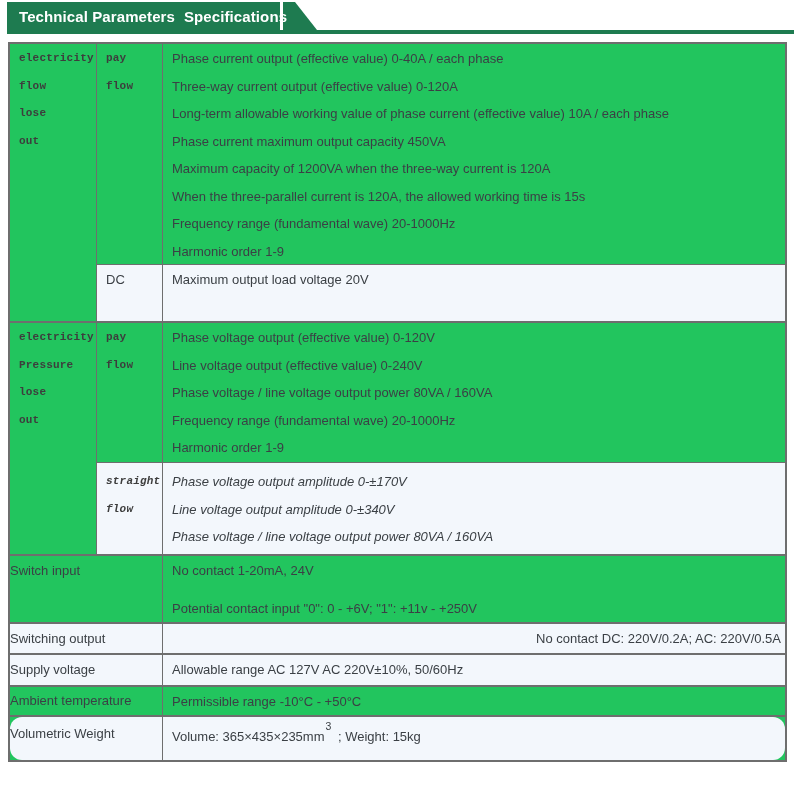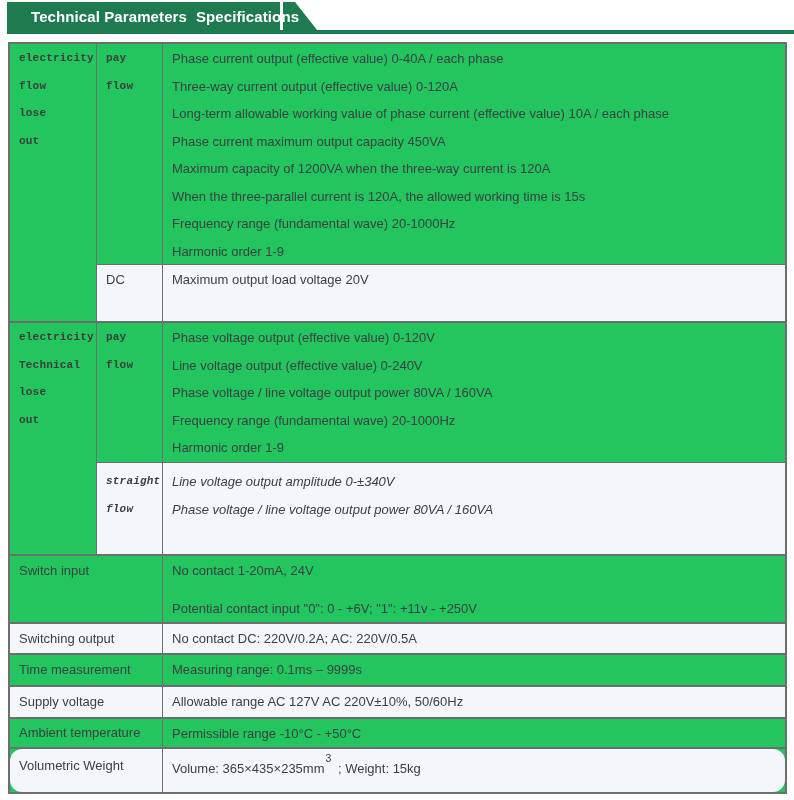--- a/index.html
+++ b/index.html
@@ -15,21 +15,21 @@
     font-family:"Liberation Sans","DejaVu Sans",sans-serif;}
   .page{position:relative;width:794px;height:800px;}
 
   
   .banner{position:absolute;left:7px;top:2px;width:787px;height:32px;}
   .banner-tab{position:absolute;left:0;top:0;width:312px;height:28px;
     background:var(--banner-green);
     clip-path:polygon(0 0,288px 0,310px 28px,0 28px);
     display:flex;align-items:center;}
   .banner-tab .t1{color:var(--title-white);font-weight:bold;font-size:15px;
-    padding-left:24px;letter-spacing:0.1px;}
+    padding-left:12px;letter-spacing:0.1px;}
   .banner-tab .t2{color:var(--title-white);font-weight:bold;font-size:15px;
     margin-left:9px;letter-spacing:0.1px;}
   .banner-divider{position:absolute;left:273px;top:0;width:3px;height:28px;
     background:#ffffff;}
   .banner-strip{position:absolute;left:0;top:28px;width:787px;height:4px;
     background:var(--banner-green);}
 
   
   .spec-table{position:absolute;left:8px;top:42px;width:779px;
     border:2px solid var(--border-gray);background:#22c55e;}
@@ -49,26 +49,26 @@
   .pad-top .col2,.pad-top .content{padding-top:5px;}
 
   .b-a{min-height:220px;}
   .b-b{min-height:56px;}
   .b-c{min-height:139px;}
   .b-d{min-height:92px;font-style:italic;}
 
   .srow{display:flex;border-bottom:2px solid var(--border-gray);}
   .srow:last-child{border-bottom:none;border-radius:12px;}
   .slabel{width:153px;border-right:1px solid var(--border-gray);
-    padding-left:9px;}
+    }
   .srow .content{display:flex;flex-direction:column;justify-content:center;}
   .srow.top-align .slabel{padding-top:1px;}
   .srow.top-align .content{justify-content:flex-start;padding-top:1px;gap:10px;}
   .r-e{min-height:57px;}
-  .r-f{min-height:30px;}
+  .r-f{min-height:30px;text-align:right;}
   .r-g{min-height:32px;}
   .r-h{min-height:32px;}
   .r-i{min-height:30px;}
   .r-j{min-height:43px;}
   .srow.center .slabel{display:flex;align-items:center;}
   .vol-row .slabel{padding-top:3px;}
   .vol-row .content{justify-content:flex-start;padding-top:8px;}
   .sup{font-size:10.5px;position:relative;top:-11px;margin-left:1px;
     margin-right:3px;color:var(--text-dark);}
   .vol-line{line-height:24px;font-size:13px;color:var(--text-dark);white-space:nowrap;}
@@ -120,21 +120,21 @@
           <div class="content">
             <div class="ln">Maximum output load voltage 20V</div>
           </div>
         </div>
       </div>
     </div>
 
     <div class="group">
       <div class="col1 mono">
         <div class="ln">electricity</div>
-        <div class="ln">Technical</div>
+        <div class="ln">Pressure</div>
         <div class="ln">lose</div>
         <div class="ln">out</div>
       </div>
       <div class="bands">
         <div class="band b-c">
           <div class="col2 mono">
             <div class="ln">pay</div>
             <div class="ln">flow</div>
           </div>
           <div class="content">
@@ -144,20 +144,21 @@
             <div class="ln">Frequency range (fundamental wave) 20-1000Hz</div>
             <div class="ln">Harmonic order 1-9</div>
           </div>
         </div>
         <div class="band b-d shaded pad-top">
           <div class="col2 mono">
             <div class="ln">straight</div>
             <div class="ln">flow</div>
           </div>
           <div class="content">
+            <div class="ln">Phase voltage output amplitude 0-±170V</div>
             <div class="ln">Line voltage output amplitude 0-±340V</div>
             <div class="ln">Phase voltage / line voltage output power 80VA / 160VA</div>
           </div>
         </div>
       </div>
     </div>
 
     <div class="srow r-e top-align">
       <div class="slabel">
         <div class="ln">Switch input</div>
@@ -170,28 +171,20 @@
 
     <div class="srow r-f center shaded">
       <div class="slabel">
         <div class="ln">Switching output</div>
       </div>
       <div class="content">
         <div class="ln">No contact DC: 220V/0.2A; AC: 220V/0.5A</div>
       </div>
     </div>
 
-    <div class="srow r-g center">
-      <div class="slabel">
-        <div class="ln">Time measurement</div>
-      </div>
-      <div class="content">
-        <div class="ln">Measuring range: 0.1ms – 9999s</div>
-      </div>
-    </div>
 
     <div class="srow r-h center shaded">
       <div class="slabel">
         <div class="ln">Supply voltage</div>
       </div>
       <div class="content">
         <div class="ln">Allowable range AC 127V AC 220V±10%, 50/60Hz</div>
       </div>
     </div>
 

